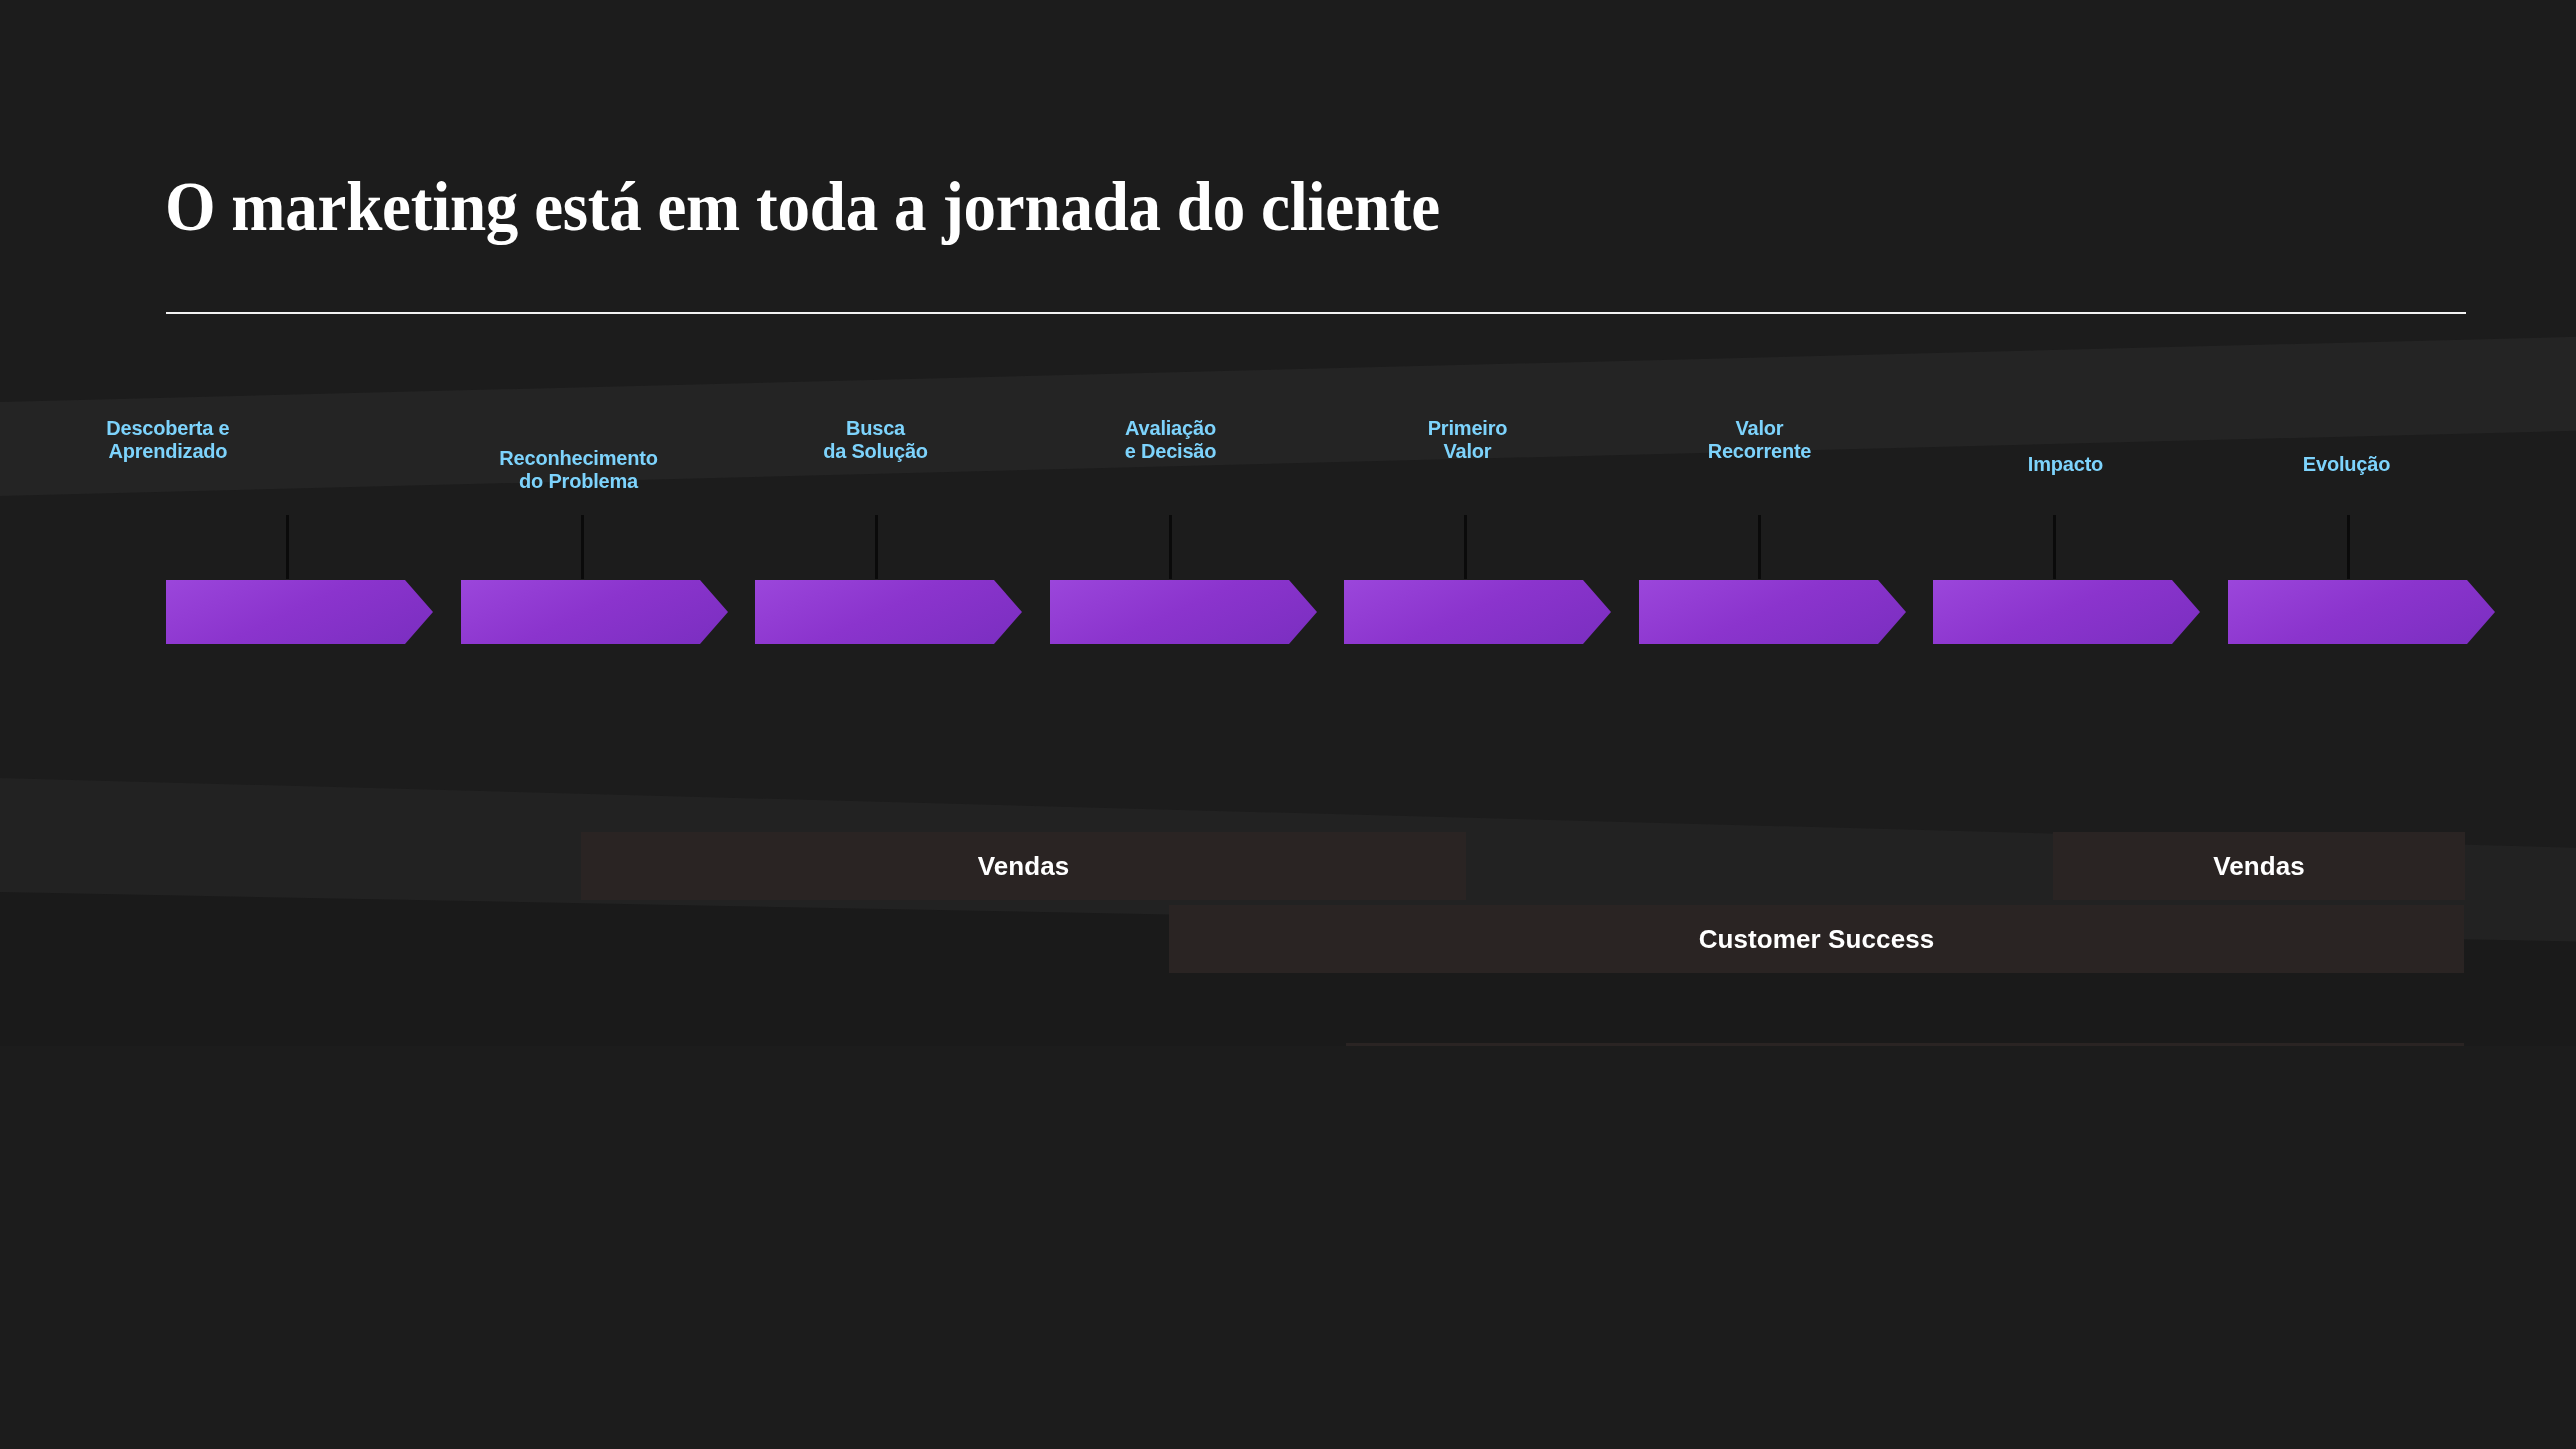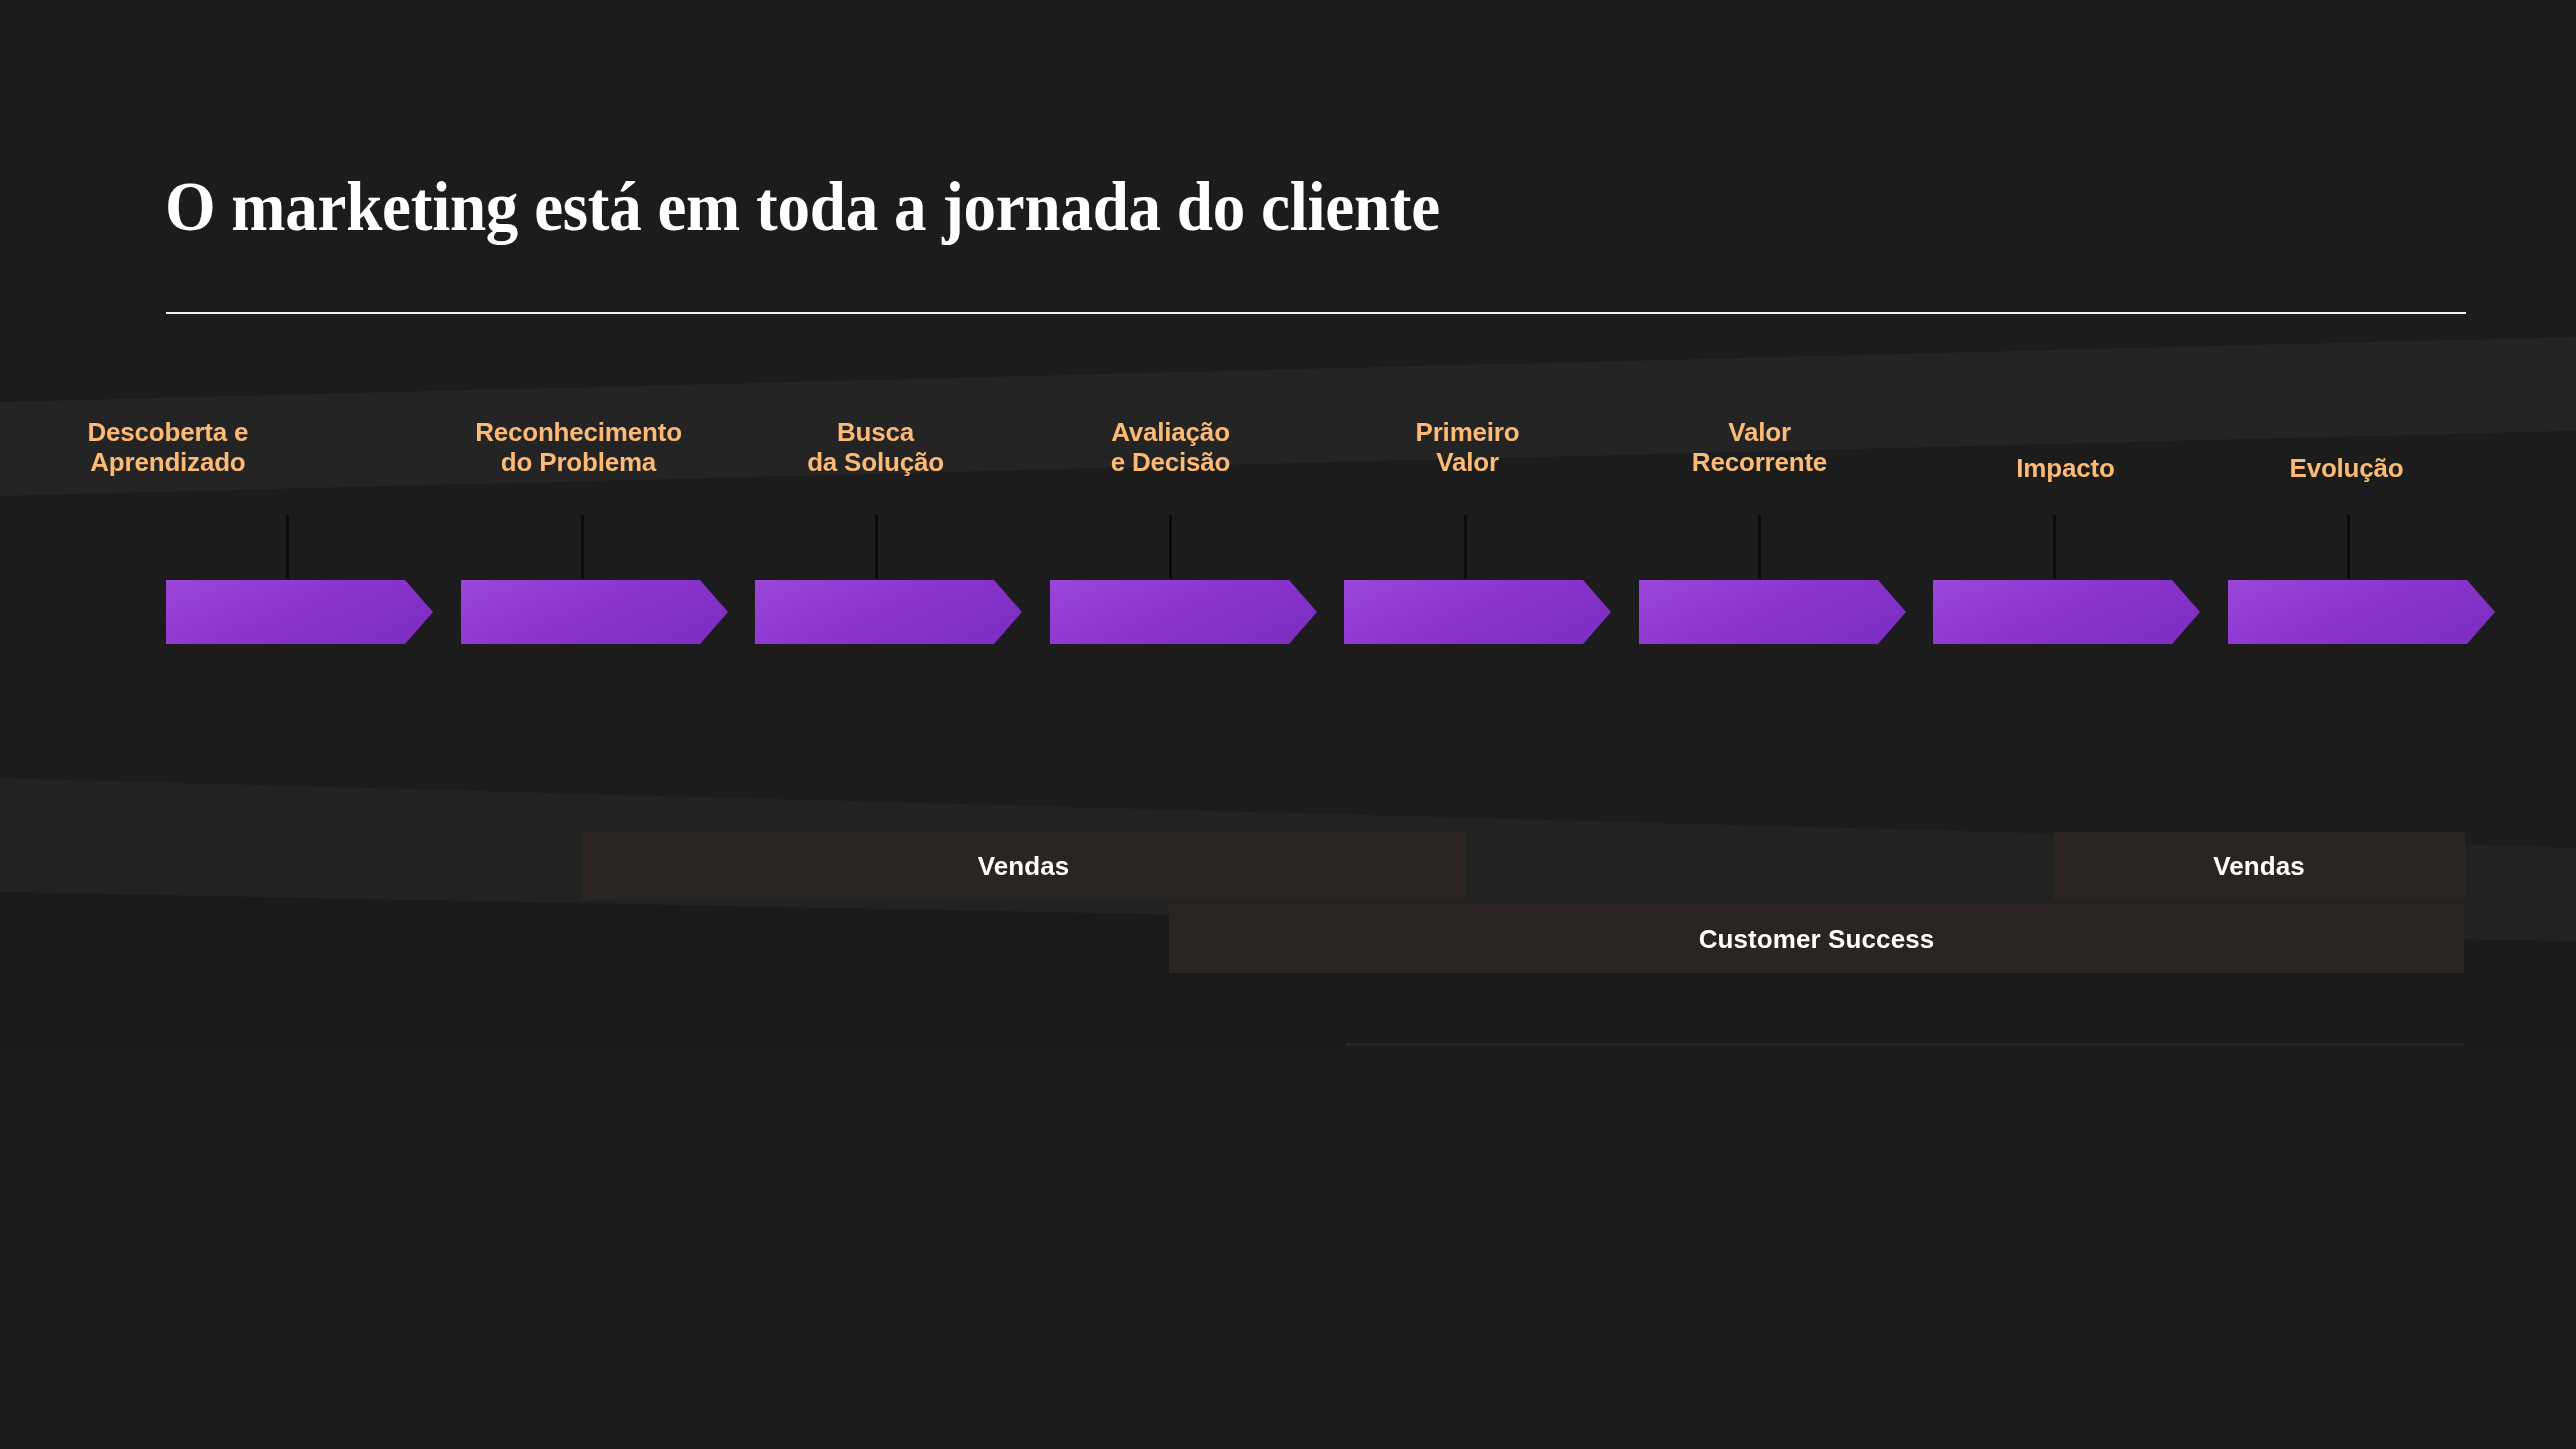--- a/index.html
+++ b/index.html
@@ -66,22 +66,22 @@
     height: 2px;
     background: #f2f2f2;
   }
 
   
   .stage-label {
     position: absolute;
     top: 417px;
     width: 309px;
     text-align: center;
-    color: #fdba74;
-    font-size: 26px;
+    color: #7dd3fc;
+    font-size: 20px;
     font-weight: bold;
     line-height: 1.17;
     letter-spacing: -0.2px;
     white-space: pre-line;
   }
   .stage-label.single { top: 453px; }
 
   
   .tick {
     position: absolute;
@@ -161,21 +161,21 @@
 
   <div class="bg-band" id="band-upper"></div>
   <div class="bg-band" id="band-lower"></div>
   <div class="bg-band" id="band-far"></div>
 
   <div id="page-title">O marketing está em toda a jornada do cliente</div>
   <div id="title-divider"></div>
 
   <div class="stage-label" style="left: 13.4px;">Descoberta e
 Aprendizado</div>
-  <div class="stage-label" style="left: 424px;">Reconhecimento
+  <div class="stage-label" style="left: 424px; margin-top: 30px;">Reconhecimento
 do Problema</div>
   <div class="stage-label" style="left: 721px;">Busca
 da Solução</div>
   <div class="stage-label" style="left: 1016px;">Avaliação
 e Decisão</div>
   <div class="stage-label" style="left: 1313px;">Primeiro
 Valor</div>
   <div class="stage-label" style="left: 1605px;">Valor
 Recorrente</div>
   <div class="stage-label single" style="left: 1911px;">Impacto</div>

